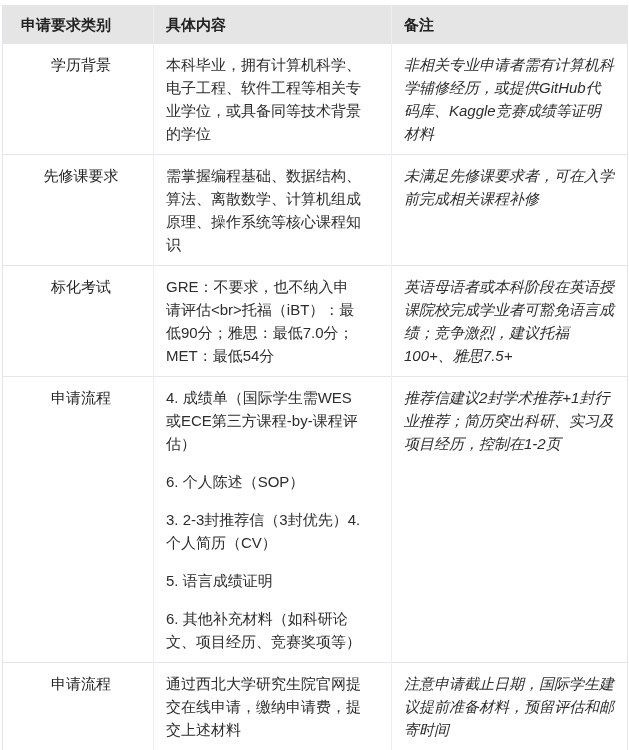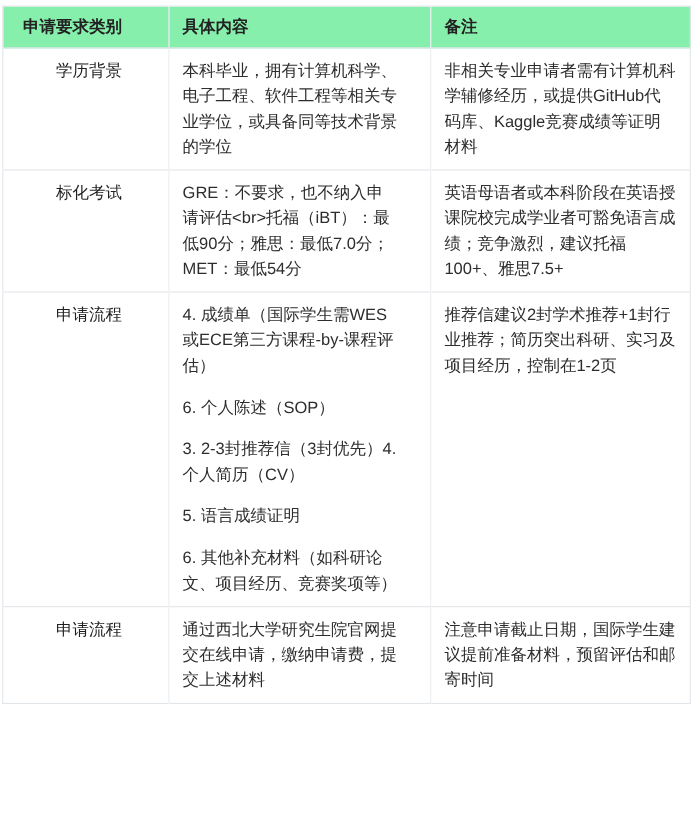--- a/index.html
+++ b/index.html
@@ -19,21 +19,21 @@
     border-collapse: collapse;
     table-layout: fixed;
     font-size: 15px;
     color: #2d2d2d;
     border: 1px solid #e2e5ea;
   }
   table.req-table col.c1 { width: 151px; }
   table.req-table col.c2 { width: 238px; }
   table.req-table col.c3 { width: 236px; }
   table.req-table th {
-    background: #86efac;
+    background: #e5e5e5;
     text-align: left;
     font-weight: 600;
     font-size: 15px;
     color: #222222;
     padding: 8px 12px;
     border-right: 1px solid #e9edf6;
     line-height: 21px;
   }
   table.req-table th:first-child { padding-left: 18px; }
   table.req-table th:last-child { border-right: none; }
@@ -43,21 +43,21 @@
     border-top: 1px solid #e4e6ea;
     border-right: 1px solid #eceef1;
     line-height: 23px;
     word-break: break-word;
   }
   table.req-table td.cat {
     padding-left: 18px;
     color: #1f1f1f;
     text-align: center;
   }
-  table.req-table td:last-child { border-right: none; }
+  table.req-table td:last-child { border-right: none; font-style: italic; }
   table.req-table td p {
     margin: 0 16px 15px 0;
   }
   table.req-table td p:last-child { margin-bottom: 0; }
 </style>
 </head>
 <body>
 
 <div class="page">
   <table class="req-table">
@@ -75,20 +75,27 @@
     </thead>
     <tbody>
       <tr>
         <td class="cat">学历背景</td>
         <td>
             <p>本科毕业，拥有计算机科学、电子工程、软件工程等相关专业学位，或具备同等技术背景的学位</p>
           </td>
         <td>非相关专业申请者需有计算机科学辅修经历，或提供GitHub代码库、Kaggle竞赛成绩等证明材料</td>
       </tr>
       <tr>
+        <td class="cat">先修课要求</td>
+        <td>
+            <p>需掌握编程基础、数据结构、算法、离散数学、计算机组成原理、操作系统等核心课程知识</p>
+          </td>
+        <td>未满足先修课要求者，可在入学前完成相关课程补修</td>
+      </tr>
+      <tr>
         <td class="cat">标化考试</td>
         <td>
             <p>GRE：不要求，也不纳入申请评估&lt;br&gt;托福（iBT）：最低90分；雅思：最低7.0分；MET：最低54分</p>
           </td>
         <td>英语母语者或本科阶段在英语授课院校完成学业者可豁免语言成绩；竞争激烈，建议托福100+、雅思7.5+</td>
       </tr>
       <tr>
         <td class="cat">申请流程</td>
         <td>
           <p>4. 成绩单（国际学生需WES或ECE第三方课程-by-课程评估）</p>

